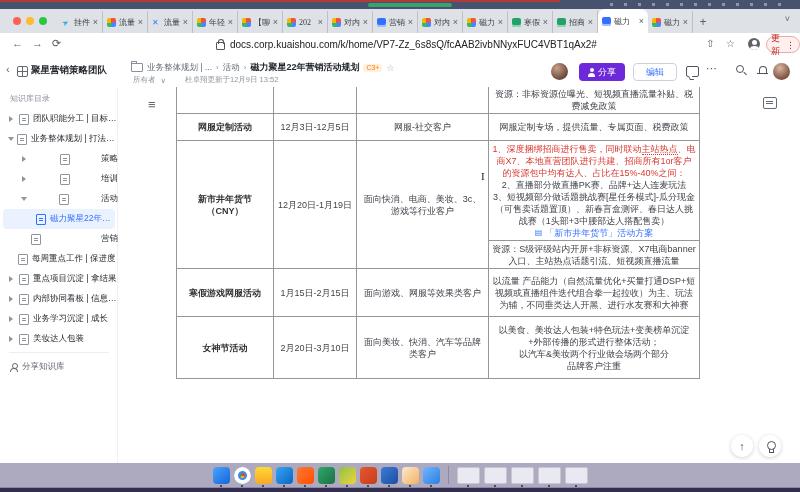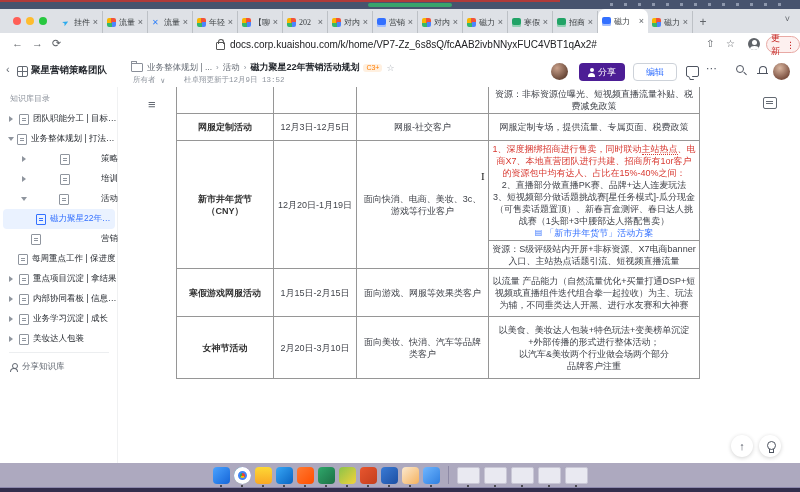--- a/index.html
+++ b/index.html
@@ -46,25 +46,25 @@
     background:linear-gradient(#646a73 0 0) 50% 0/1px 100% no-repeat,linear-gradient(#646a73 0 0) 0 50%/100% 1px no-repeat;}
   .team-name{position:absolute;left:31px;top:7px;font-size:9.5px;font-weight:bold;color:#1f2329;width:86px;overflow:hidden;white-space:nowrap;}
   .crumbrow{position:absolute;left:131px;top:4px;height:13px;display:flex;align-items:center;gap:4px;}
   .folder{width:10px;height:7px;border:1px solid #8a8f99;border-radius:1px;position:relative;flex:none;}
   .folder::before{content:"";position:absolute;left:-1px;top:-3px;width:4px;height:2px;border:1px solid #8a8f99;border-bottom:none;border-radius:1px 1px 0 0;}
   .crumb{font-size:8.5px;color:#646a73;white-space:nowrap;}
   .crumb-sep{font-size:8px;color:#8f959e;}
   .doc-title{font-size:9px;font-weight:bold;color:#1f2329;white-space:nowrap;}
   .badge{font-size:7px;color:#ff7d00;background:#fff0e0;border-radius:3px;padding:0.5px 3px;}
   .star-ic{color:#a6abb3;font-size:9px;}
-  .metarow{position:absolute;left:133px;top:18px;display:flex;align-items:center;gap:5px;font-size:7.5px;color:#8f959e;white-space:nowrap;font-family:Liberation Mono, monospace;}
+  .metarow{position:absolute;left:133px;top:18px;display:flex;align-items:center;gap:5px;font-size:7.5px;color:#8f959e;white-space:nowrap;}
   .avatar{border-radius:50%;background:radial-gradient(circle at 35% 30%,#c9a08a,#6b4a3a 70%);}
   .av1{position:absolute;left:551px;top:6px;width:17px;height:17px;}
   .av2{position:absolute;left:773px;top:6px;width:17px;height:17px;background:radial-gradient(circle at 40% 30%,#d9b6a0,#7d5242 70%);}
-  .btn-share{position:absolute;left:579px;top:6px;width:46px;height:18px;background:#4c1d95;color:#fff;font-size:9px;
+  .btn-share{position:absolute;left:579px;top:6px;width:46px;height:18px;background:#6d28d9;color:#fff;font-size:9px;
     border-radius:4px;display:flex;align-items:center;justify-content:center;gap:3px;}
   .share-person{width:7px;height:8px;position:relative;}
   .share-person::before{content:"";position:absolute;left:1.5px;top:0;width:4px;height:4px;border-radius:50%;background:#fff;}
   .share-person::after{content:"";position:absolute;left:0;top:4.5px;width:7px;height:4px;border-radius:4px 4px 0 0;background:#fff;}
   .btn-edit{position:absolute;left:633px;top:6px;width:44px;height:18px;background:#fff;border:1px solid #cdd2d9;color:#3370ff;
     font-size:9px;border-radius:4px;display:flex;align-items:center;justify-content:center;box-sizing:border-box;}
   .comment-ic{position:absolute;left:686px;top:9px;width:11px;height:9px;border:1.2px solid #4e5460;border-radius:2px;}
   .comment-ic::after{content:"";position:absolute;left:2px;bottom:-3.5px;width:3px;height:3px;background:#fff;border-left:1.2px solid #4e5460;border-bottom:1.2px solid #4e5460;transform:skewX(30deg);}
   .more-h{position:absolute;left:706px;top:5px;color:#4e5460;font-size:11px;letter-spacing:1px;}
   .search-ic{position:absolute;left:736px;top:8px;width:11px;height:11px;}

